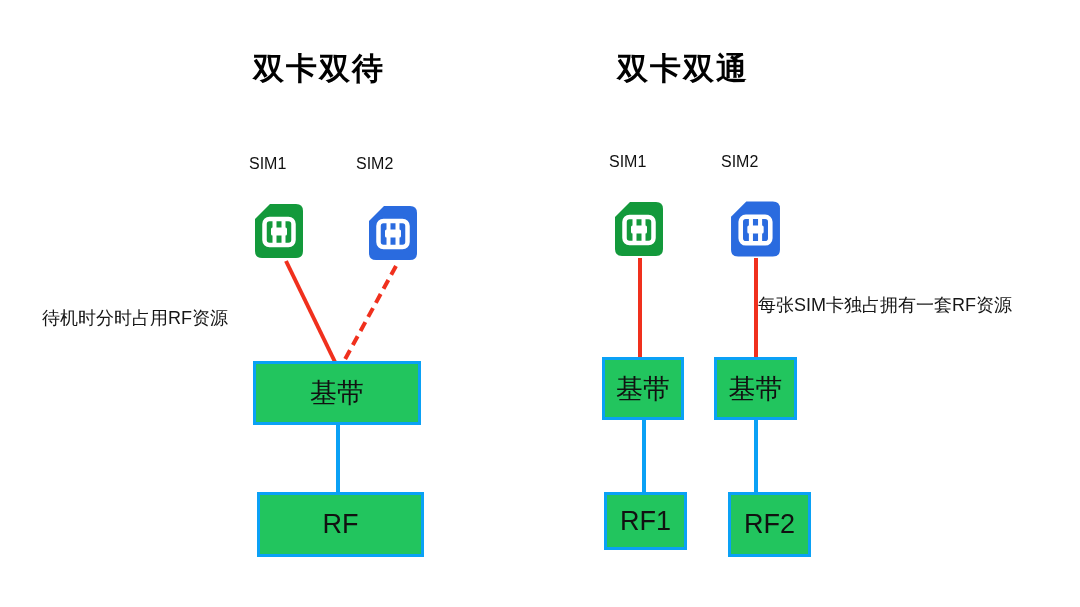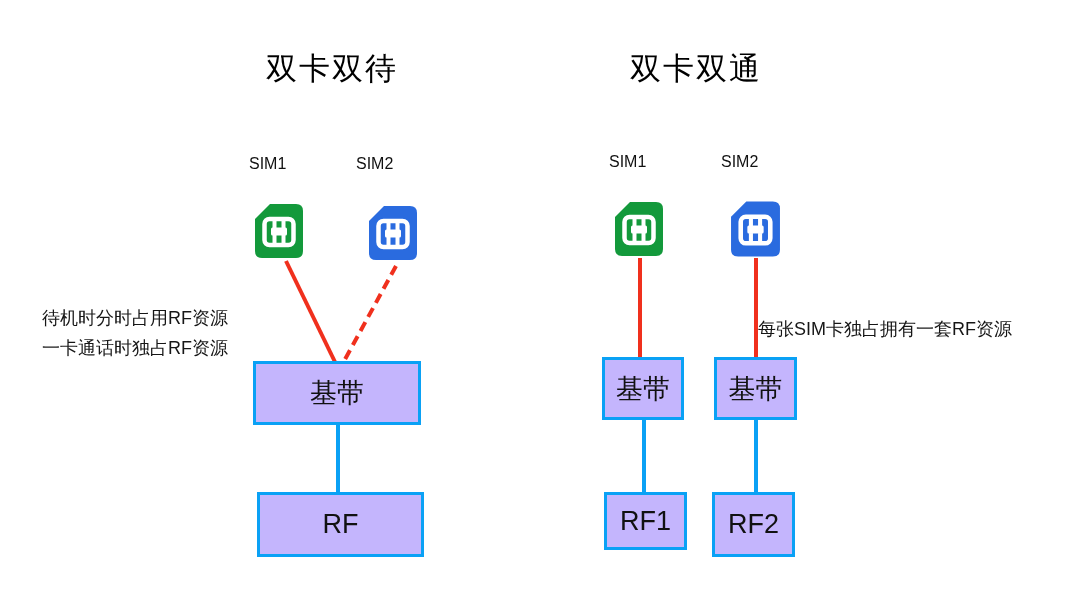--- a/index.html
+++ b/index.html
@@ -13,36 +13,35 @@
     position: relative;
     width: 1080px;
     height: 607px;
     background: #ffffff;
     overflow: hidden;
   }
   .abs { position: absolute; }
 
   .diagram-title {
     font-size: 31px;
-    font-weight: normal;
+    font-weight: bold;
     color: #000;
     white-space: nowrap;
     letter-spacing: 2px;
-    margin-left: 13px;
   }
 
   .sim-label {
     font-size: 16px;
     color: #111;
     white-space: nowrap;
   }
 
   .node-box {
     border: 3.5px solid var(--accent-blue, #0AA1F5);
-    background: #c4b5fd;
+    background: #22c55e;
     display: flex;
     align-items: center;
     justify-content: center;
     box-sizing: border-box;
   }
   .node-box .node-label {
     font-size: 27px;
     color: #111;
     white-space: nowrap;
   }
@@ -99,21 +98,20 @@
     <rect x="11.5" y="17" width="29" height="26" rx="5" fill="none" stroke="#fff" stroke-width="4.5"></rect>
     <line x1="21.5" y1="16" x2="21.5" y2="27" stroke="#fff" stroke-width="4"></line>
     <line x1="30.5" y1="16" x2="30.5" y2="27" stroke="#fff" stroke-width="4"></line>
     <line x1="21.5" y1="33" x2="21.5" y2="44" stroke="#fff" stroke-width="4"></line>
     <line x1="30.5" y1="33" x2="30.5" y2="44" stroke="#fff" stroke-width="4"></line>
     <rect x="18" y="25.5" width="16" height="8" rx="1.5" fill="#fff"></rect>
   </svg>
 
   <div class="abs note-text" style="left:42px; top:287px;margin-top:16px;">
     <div>待机时分时占用RF资源</div>
-    <div>一卡通话时独占RF资源</div>
   </div>
 
   <div class="abs node-box" style="left:253px; top:361px; width:168px; height:64px;">
     <span class="node-label">基带</span>
   </div>
 
   <div class="abs node-box" style="left:257px; top:492px; width:167px; height:65px;">
     <span class="node-label">RF</span>
   </div>
 
@@ -135,29 +133,29 @@
   <svg class="abs sim-icon blue" style="left:729px; top:199px;" width="53" height="60" viewBox="0 0 52 58">
     <path class="sim-body" d="M17 2 H43 Q50 2 50 9 V49 Q50 56 43 56 H9 Q2 56 2 49 V17 Z"></path>
     <rect x="11.5" y="17" width="29" height="26" rx="5" fill="none" stroke="#fff" stroke-width="4.5"></rect>
     <line x1="21.5" y1="16" x2="21.5" y2="27" stroke="#fff" stroke-width="4"></line>
     <line x1="30.5" y1="16" x2="30.5" y2="27" stroke="#fff" stroke-width="4"></line>
     <line x1="21.5" y1="33" x2="21.5" y2="44" stroke="#fff" stroke-width="4"></line>
     <line x1="30.5" y1="33" x2="30.5" y2="44" stroke="#fff" stroke-width="4"></line>
     <rect x="18" y="25.5" width="16" height="8" rx="1.5" fill="#fff"></rect>
   </svg>
 
-  <div class="abs note-text" style="left:758px; top:290px;margin-top:24px;">每张SIM卡独占拥有一套RF资源</div>
+  <div class="abs note-text" style="left:758px; top:290px;">每张SIM卡独占拥有一套RF资源</div>
 
   <div class="abs node-box" style="left:602px; top:357px; width:82px; height:63px;">
     <span class="node-label">基带</span>
   </div>
   <div class="abs node-box" style="left:714px; top:357px; width:83px; height:63px;">
     <span class="node-label">基带</span>
   </div>
 
   <div class="abs node-box" style="left:604px; top:492px; width:83px; height:58px;">
     <span class="node-label">RF1</span>
   </div>
-  <div class="abs node-box" style="left:712px; top:492px; width:83px; height:65px;">
+  <div class="abs node-box" style="left:728px; top:492px; width:83px; height:65px;">
     <span class="node-label">RF2</span>
   </div>
 
 </div>
 
 </body></html>

